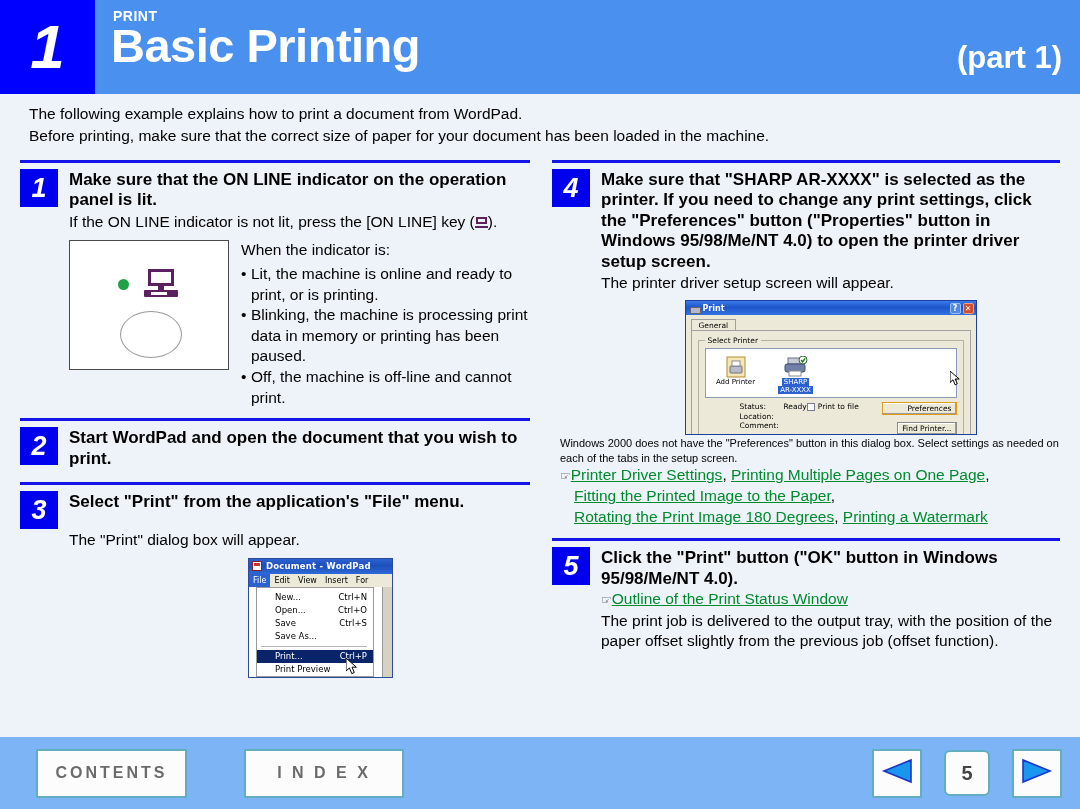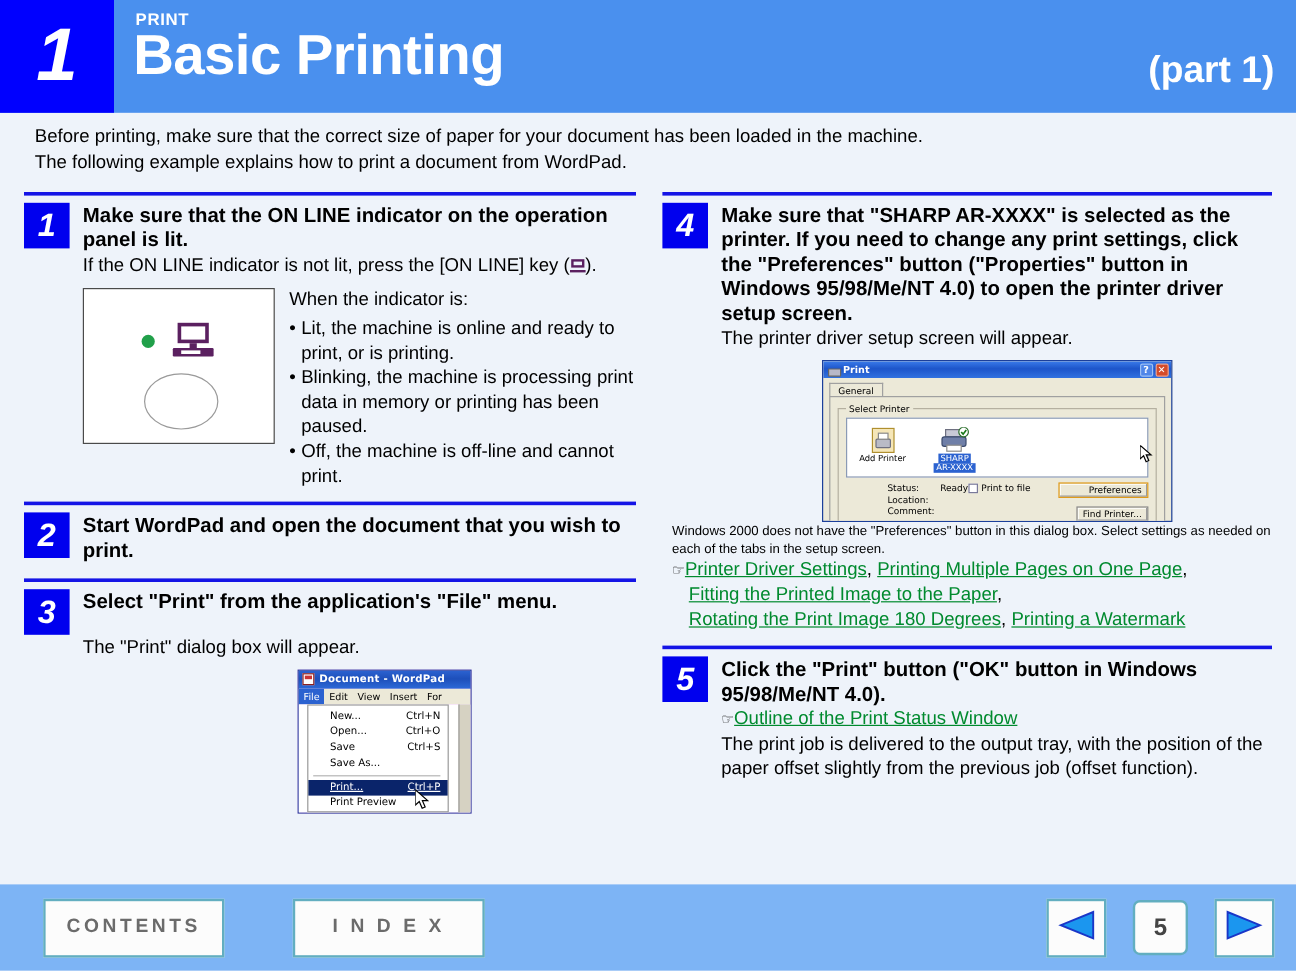--- a/index.html
+++ b/index.html
@@ -85,42 +85,42 @@
 
   .bullets { padding-left:12px; font-size:15.5px; line-height:1.33; flex:1; }
   .bullets .lead { margin-bottom:3px; }
   .bullet { display:flex; margin-bottom:0px; }
   .bullet .dot { flex:0 0 10px; }
   .bullet .btxt { flex:1; }
 
   
   .wordpad-wrap { margin-top:7px; padding-left:49px; display:flex; justify-content:center; }
   .wordpad {
-    width:145px; border:1px solid #2a4a9a; background:#f0abfc;
+    width:145px; border:1px solid #2a4a9a; background:#fca5a5;
     font-family:"DejaVu Sans", sans-serif; font-size:8px; position:relative;margin-left:42px;
   }
   .wp-title {
     height:15px; background:linear-gradient(to bottom,#2b62d0,#1e4fba 45%,#2d6ad8);
     color:#fff; font-weight:bold; font-size:8.5px; display:flex; align-items:center;
     padding-left:3px; letter-spacing:0.2px;
   }
   .wp-ico { width:10px; height:10px; background:#fff; border:1px solid #8a2020;
             margin-right:4px; position:relative; flex:0 0 10px; }
   .wp-ico:after { content:""; position:absolute; left:1px; top:1px; right:1px; height:3px; background:#c33; }
   .wp-menubar { height:13px; background:#ece9d8; display:flex; align-items:center;
                 font-size:8px; color:#000; }
   .wp-menubar span { padding:0 4px; line-height:13px; }
   .wp-menubar span.active { background:#2b62d0; color:#fff; }
   .wp-body { height:90px; background:#fff; position:relative; }
   .wp-menu {
     position:absolute; left:7px; top:0; width:118px; background:#fff;
     border:1px solid #9a9a9a; padding:3px 0 0 0;
   }
   .wp-mi { display:flex; justify-content:space-between; padding:1.5px 6px 1.5px 18px; font-size:8.5px; }
-  .wp-mi.sel { background:#0a246a; color:#fff;text-decoration:underline; }
+  .wp-mi.sel { background:#0a246a; color:#fff; }
   .wp-sep { height:1px; background:#b5b5b5; margin:3px 6px 3px 4px; }
   .wp-cursor { position:absolute; left:97px; top:71px; width:0; height:0; }
   .wp-cursor svg { position:absolute; left:0; top:0; }
   .wp-scroll { position:absolute; right:0; top:0; bottom:0; width:10px; background:#d6d2c2; border-left:1px solid #9a9a9a; }
 
   
   .printdlg-wrap { margin-top:6px; padding-left:49px; display:flex; justify-content:center; }
   .printdlg {
     width:292px; height:135px; overflow:hidden; position:relative;
     background:#ece9d8; border:1px solid #1b3f9b;
@@ -200,22 +200,22 @@
     <div class="header-num">1</div>
   </div>
   <div class="header-text">
     <div class="header-kicker">PRINT</div>
     <div class="header-title">Basic Printing</div>
     <div class="header-part">(part 1)</div>
   </div>
 </div>
 
 <div class="intro">
+  <div>The following example explains how to print a document from WordPad.</div>
   <div>Before printing, make sure that the correct size of paper for your document has been loaded in the machine.</div>
-  <div>The following example explains how to print a document from WordPad.</div>
 </div>
 
 <div class="columns">
 
   <div class="col col-left">
 
     <div class="step">
       <div class="step-rule"></div>
       <div class="step-head">
         <div class="step-badge">1</div>

